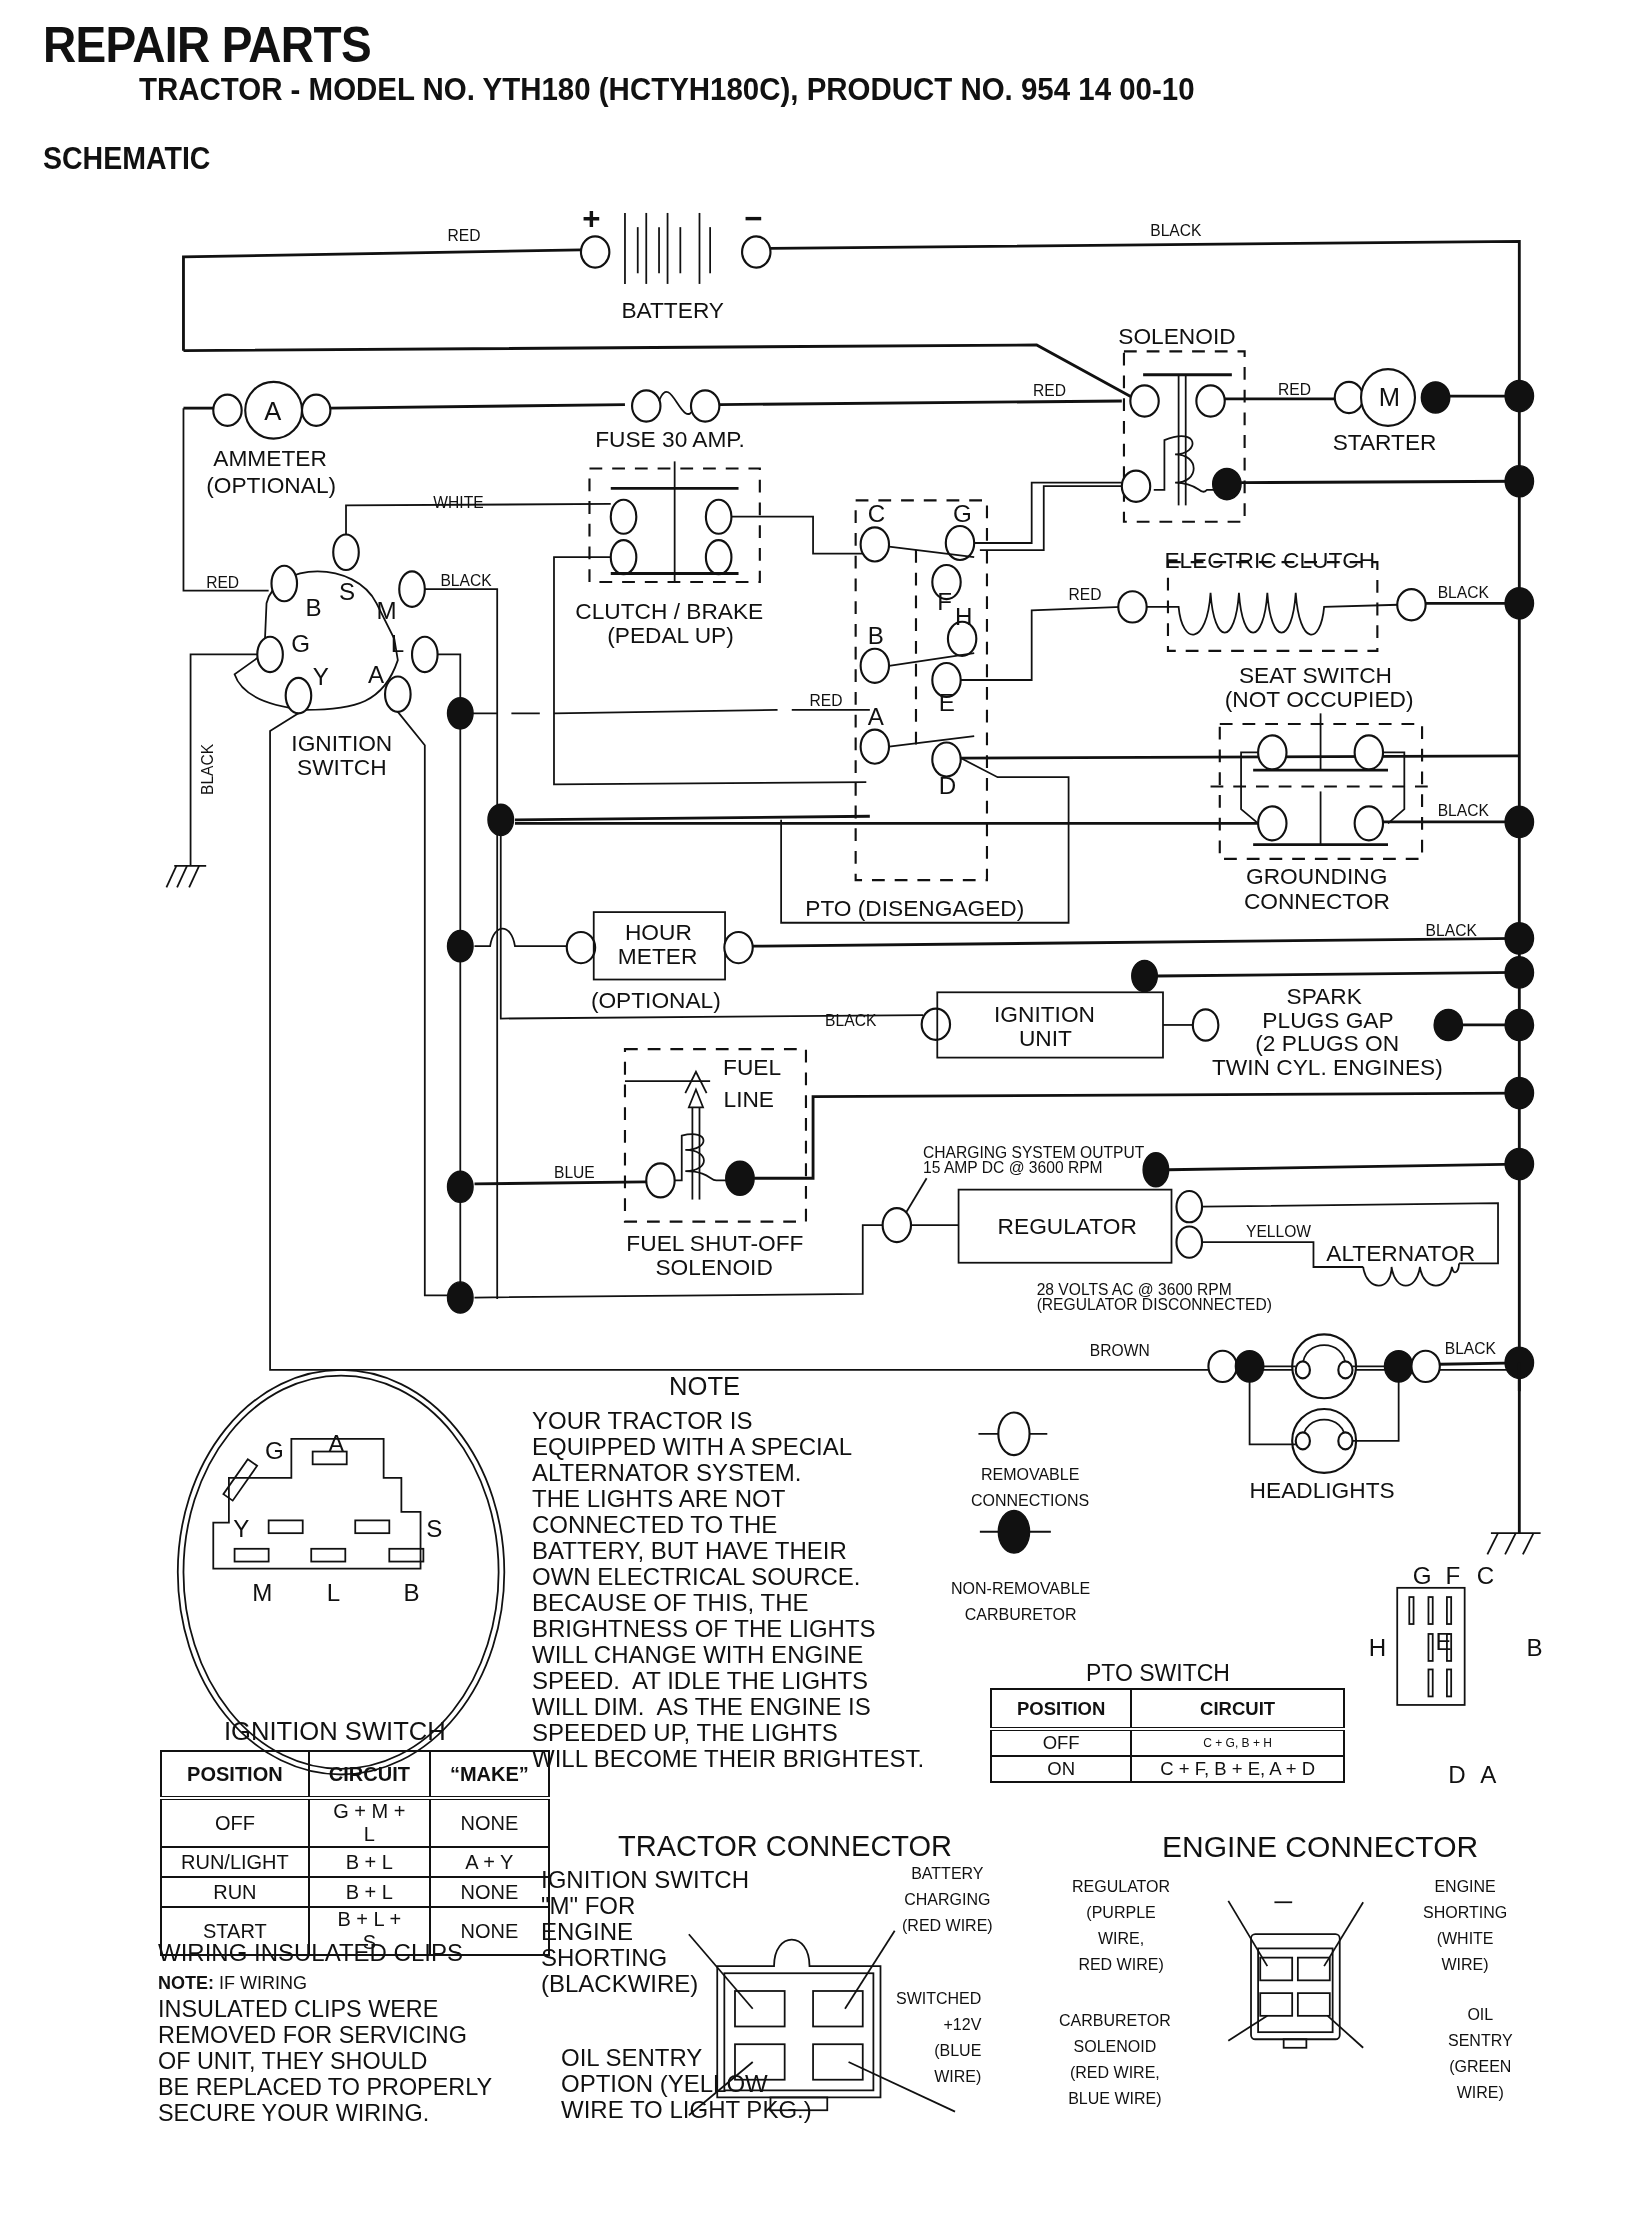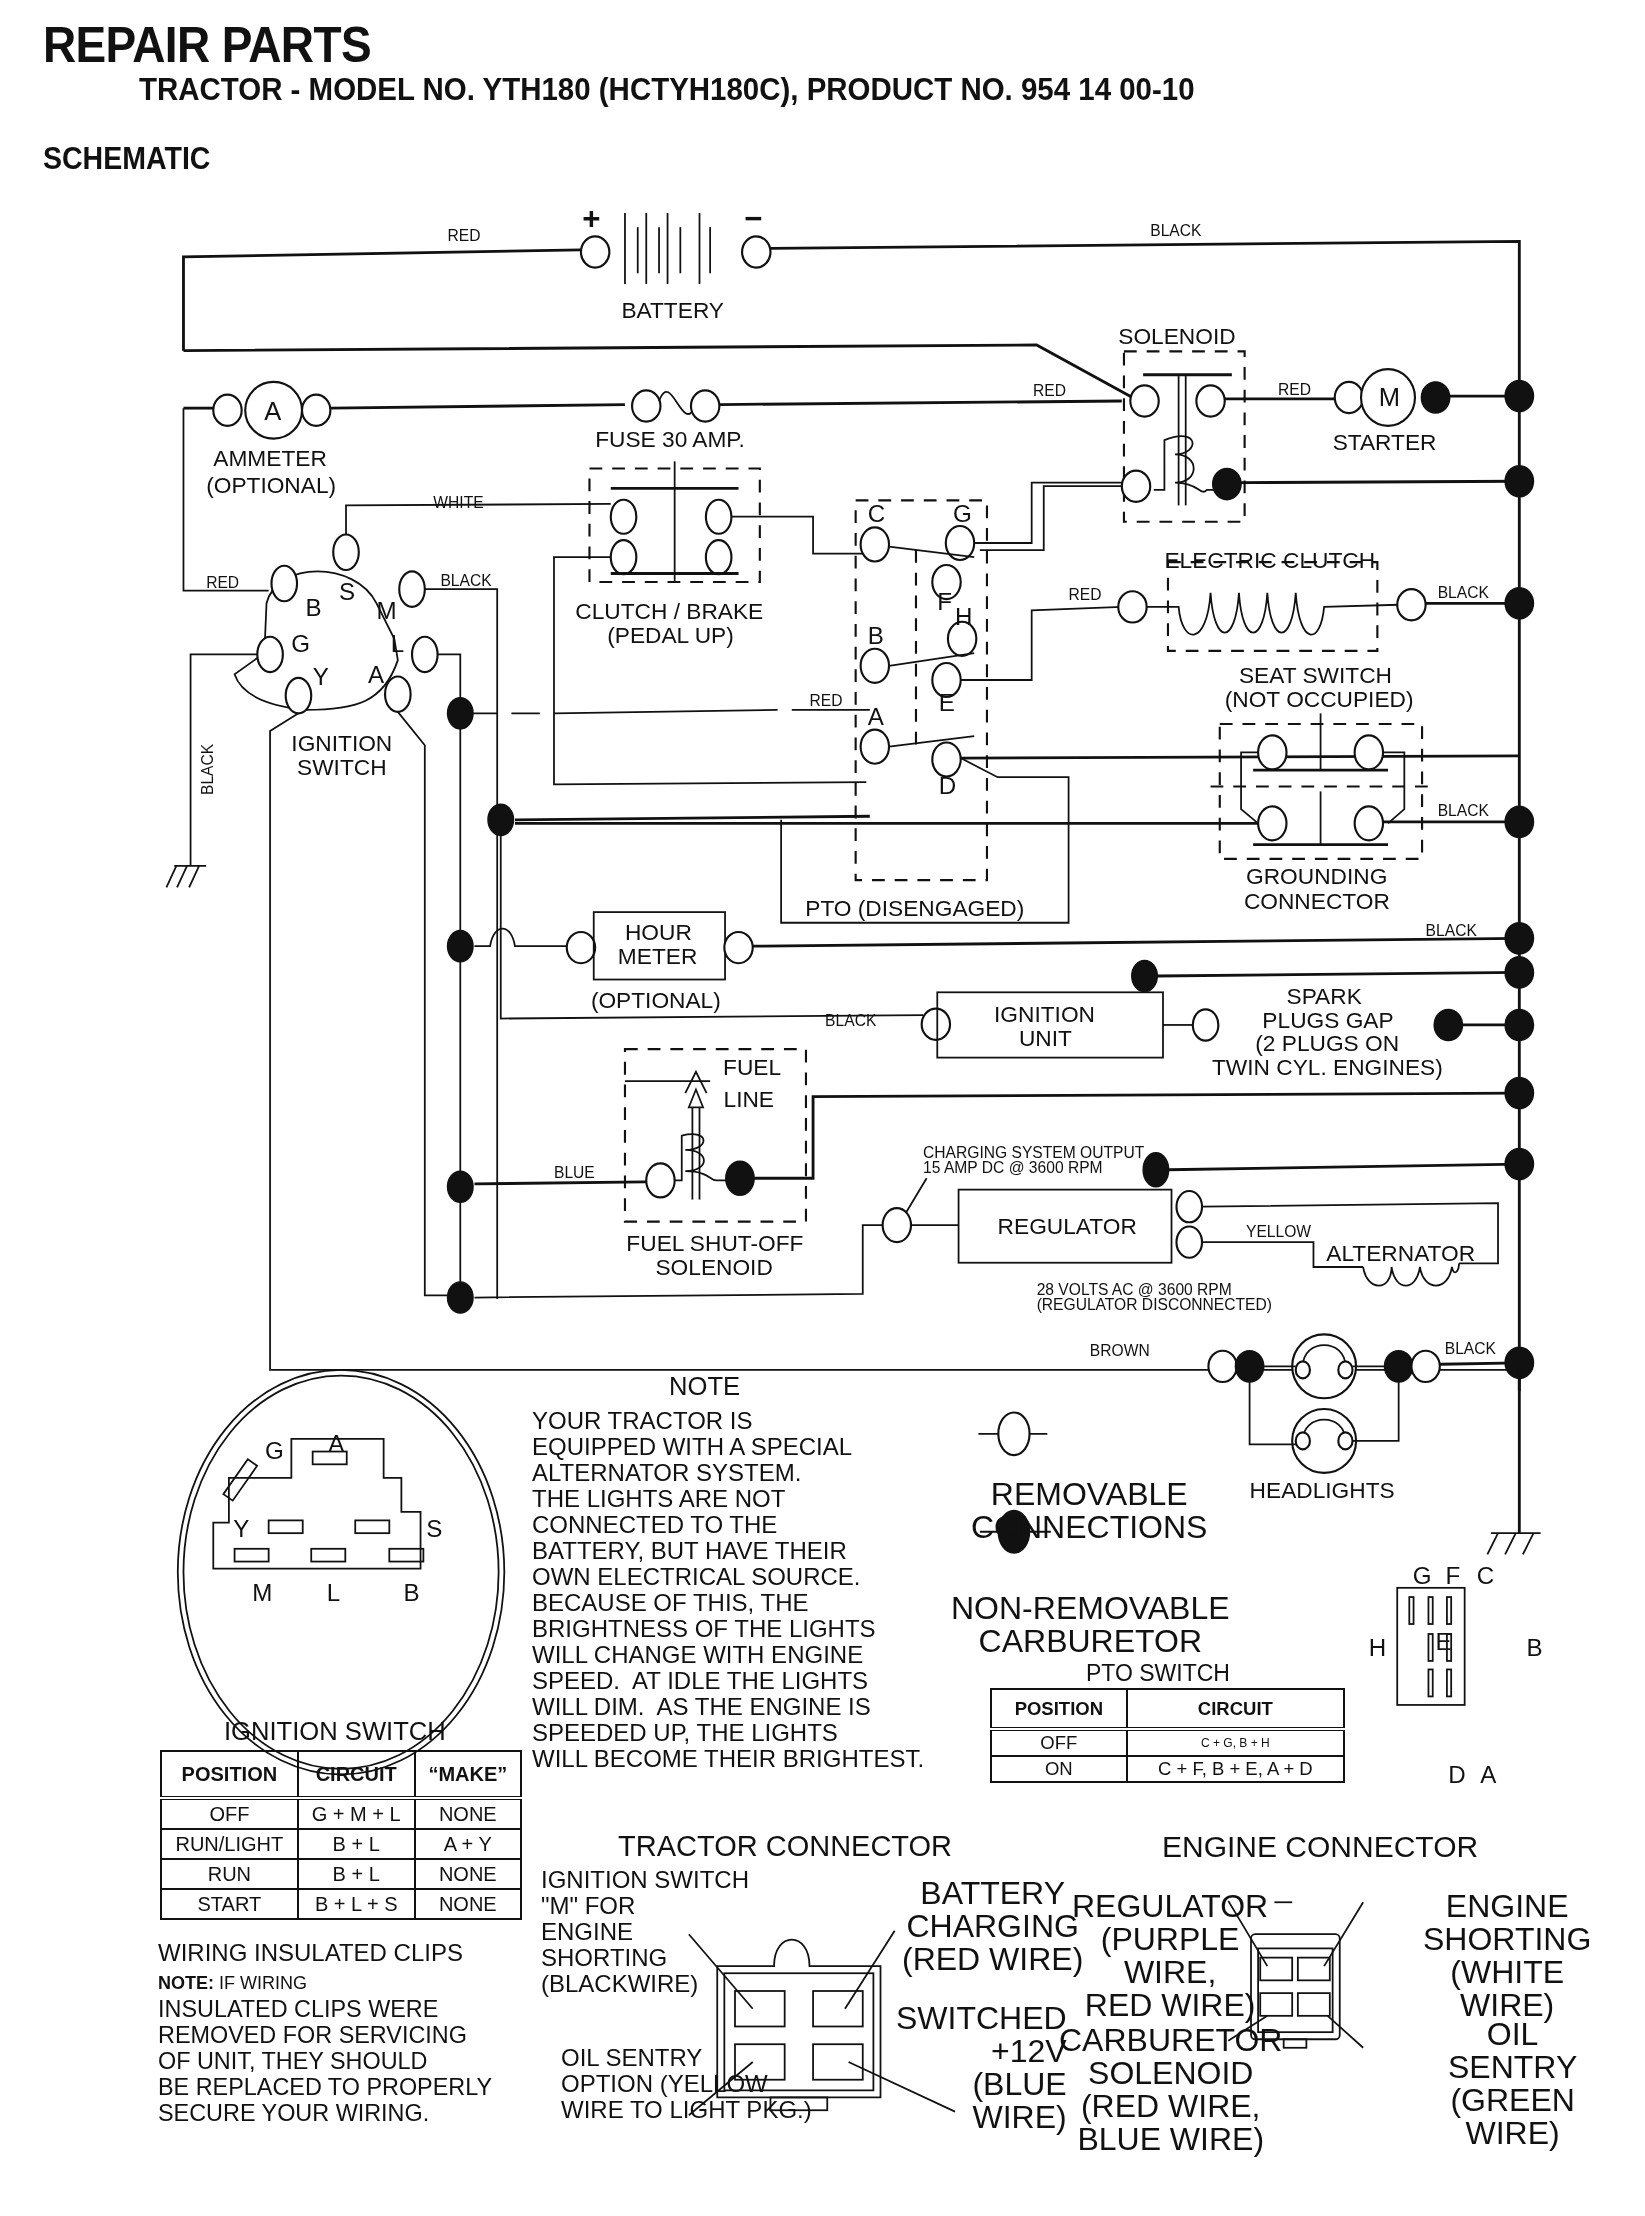--- a/index.html
+++ b/index.html
@@ -12,26 +12,26 @@
   svg text{font-family:"Liberation Sans",sans-serif;fill:#111;}
   .w{stroke:#111;stroke-width:4;fill:none;}
   .wt{stroke:#111;stroke-width:2.5;fill:none;}
   .dash{stroke:#111;stroke-width:3;fill:none;stroke-dasharray:18 14;}
   .oc{fill:#fff;stroke:#111;stroke-width:3;}
   .fc{fill:#111;stroke:#111;stroke-width:2;}
   .lbl{font-size:32px;}
   .sm{font-size:22px;}
   .pin{font-size:34px;}
   table.t{border-collapse:collapse;position:absolute;font-family:"Liberation Sans",sans-serif;}
-  table.t td,table.t th{border:2.1px solid #111;text-align:center;padding:0 10px;font-weight:normal;}
+  table.t td,table.t th{border:2.1px solid #111;text-align:center;padding:0 19px;font-weight:normal;}
   table.t th{font-weight:bold;font-size:20px;height:44px;border-bottom:4.3px double #111;}
   table.t td{font-size:20px;height:28px;}
   .head{font-weight:normal;font-size:25.6px;}
   .note{font-size:24px;line-height:26px;white-space:pre;}
-  .conn-lbl{font-size:32px;line-height:33px;white-space:pre;text-align:center;margin-top:16px;}
+  .conn-lbl{font-size:16px;line-height:26px;white-space:pre;text-align:center;}
 </style>
 </head>
 <body>
 
 <div id="title" class="abs">REPAIR PARTS</div>
 <div id="subtitle" class="abs">TRACTOR - MODEL NO. YTH180 (HCTYH180C), PRODUCT NO. 954 14 00-10</div>
 <div id="section" class="abs">SCHEMATIC</div>
 
 <svg id="schem" width="1646" height="2216" viewBox="0 0 2318 3122">
 

